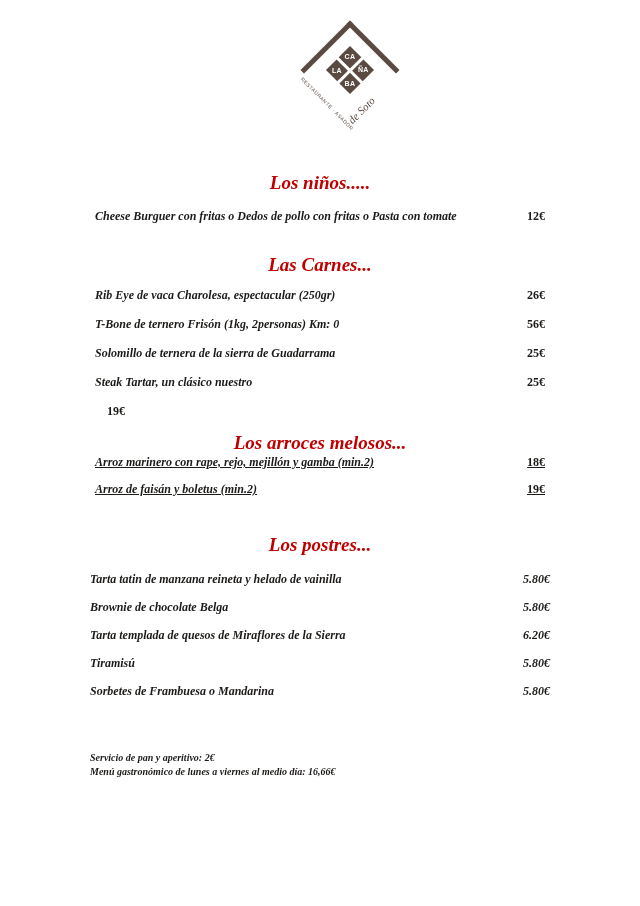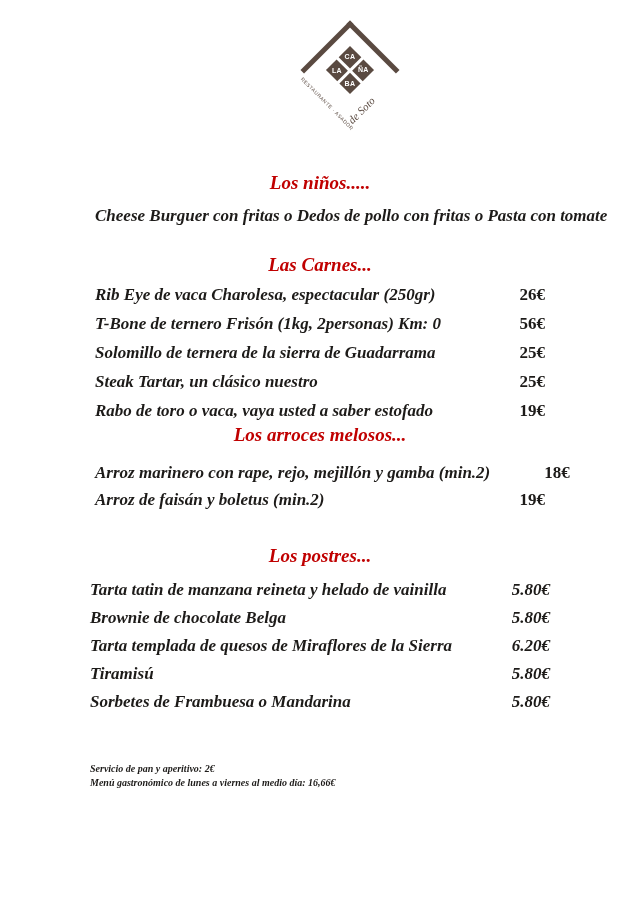--- a/index.html
+++ b/index.html
@@ -55,34 +55,34 @@
   }
 
   
   .section-title{
     margin:0; text-align:center;
     color:var(--red);
     font-size:19px; line-height:22px;
     font-weight:bold; font-style:italic;
   }
   .sec-carnes .section-title{ margin-top:30px; }
-  .sec-arroces .section-title{ margin-top:5px; }
+  .sec-arroces .section-title{ margin-top:13px; }
   .sec-postres .section-title{ margin-top:37px; }
 
   .rows{ display:flex; flex-direction:column; }
   .sec-ninos  .rows{ margin-top:14px; }
   .sec-carnes .rows{ margin-top:11px; gap:13px; }
-  .sec-arroces .rows{ margin-top:19px; gap:11px; }
+  .sec-arroces .rows{ gap:11px;text-decoration:underline; }
   .sec-postres .rows{ margin-top:15px; gap:12px; }
 
   .row{
     display:flex; justify-content:space-between; align-items:baseline;
     margin:0 95px;
     font-weight:bold; font-style:italic;
-    font-size:17px; line-height:16px;gap:42px;
+    font-size:12px; line-height:16px;gap:42px;
   }
   .row .item-name{ white-space:nowrap; }
   .row .item-price{ font-style:normal; margin-left:12px; white-space:nowrap; }
   .sec-postres .row{ margin:0 90px; }
   .sec-postres .row .item-price{ font-style:italic; }
 
   
   .footer{
     margin:52px 95px 0 90px;
     font-weight:bold; font-style:italic;
@@ -137,21 +137,20 @@
       </div>
       <div class="row">
         <span class="item-name">Solomillo de ternera de la sierra de Guadarrama</span>
         <span class="item-price">25€</span>
       </div>
       <div class="row">
         <span class="item-name">Steak Tartar, un clásico nuestro</span>
         <span class="item-price">25€</span>
       </div>
       <div class="row">
-        <span class="item-name">Rabo de toro o vaca, vaya usted a saber estofado</span>
         <span class="item-price">19€</span>
       </div>
     </div>
   </section>
 
   <section class="sec-arroces">
     <h2 class="section-title">Los arroces melosos...</h2>
     <div class="rows">
       <div class="row">
         <span class="item-name">Arroz marinero con rape, rejo, mejillón y gamba (min.2)</span>

